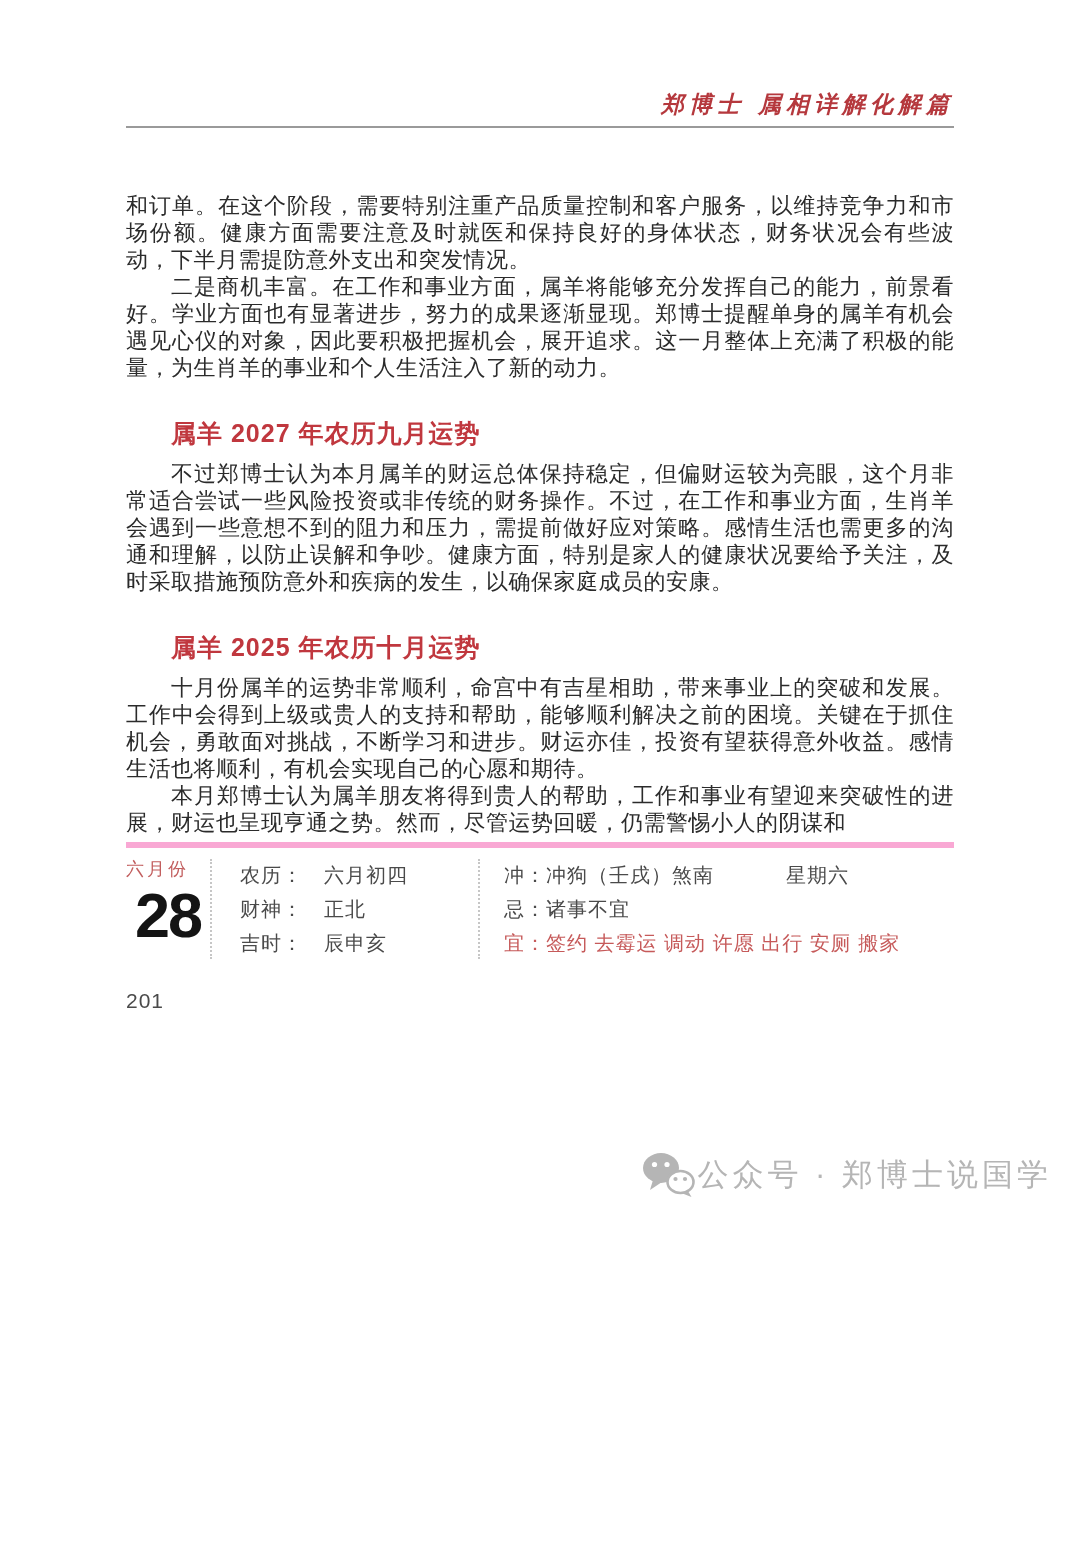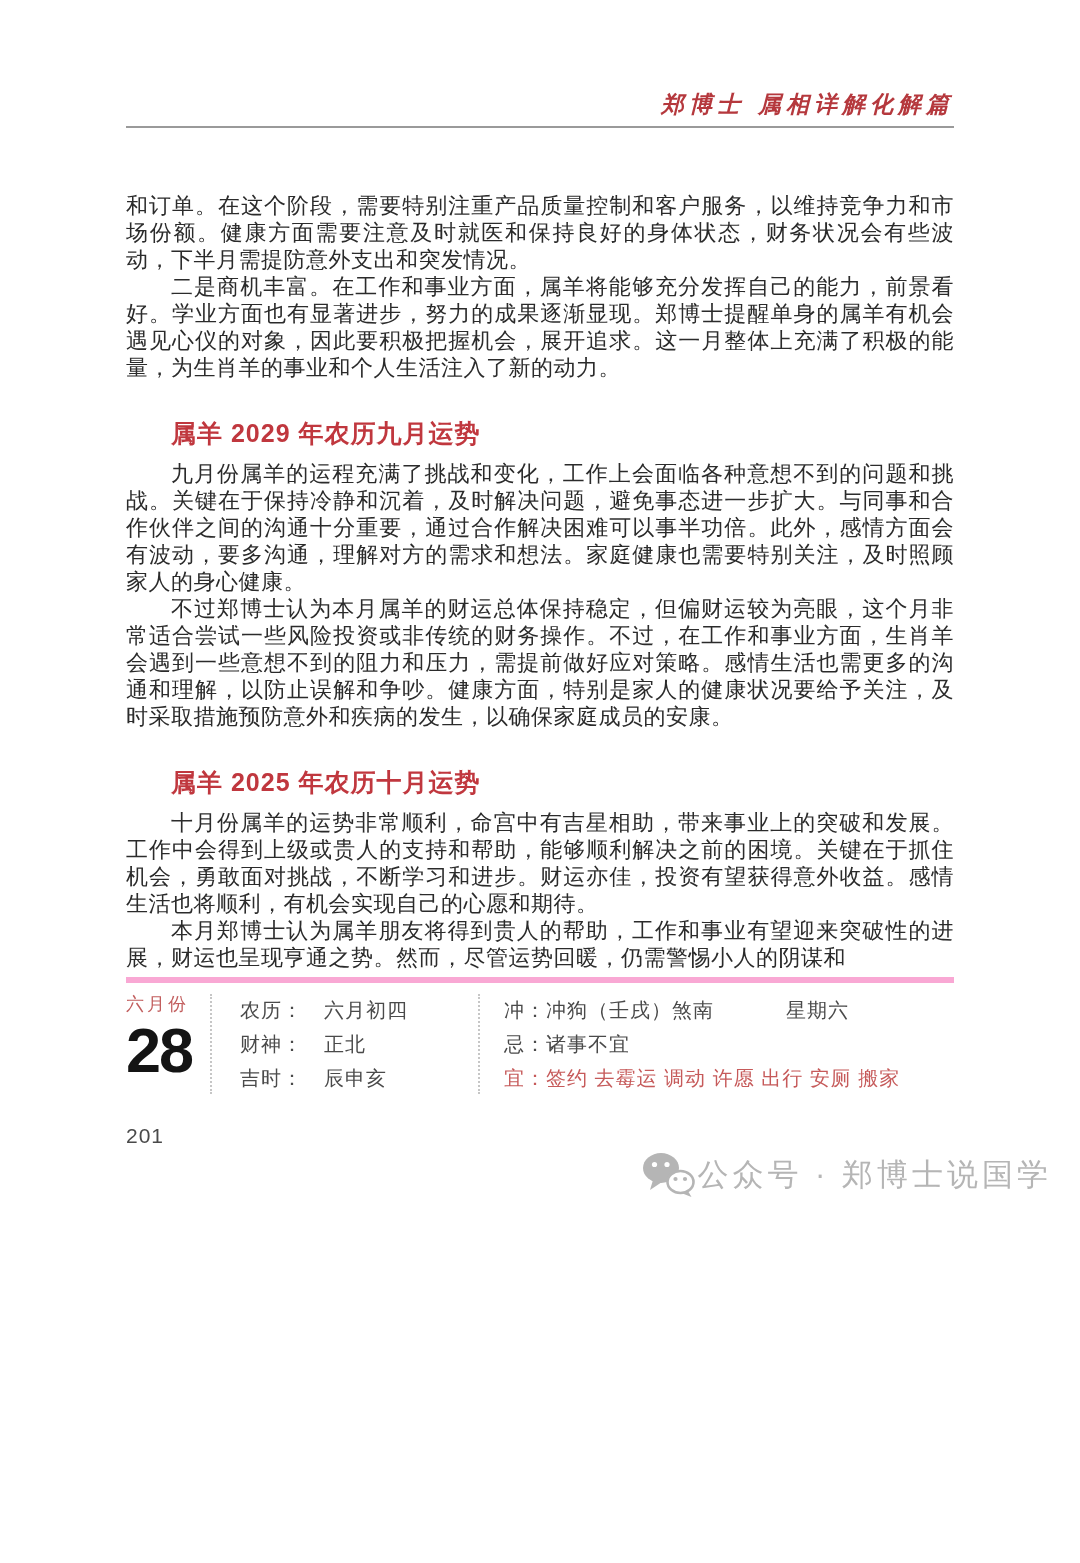--- a/index.html
+++ b/index.html
@@ -64,20 +64,21 @@
     line-height:24px;
     letter-spacing:3px;
   }
   .cal-day{
     margin-top:0;
     font-size:63px;
     line-height:68px;
     font-weight:700;
     color:#141414;
     letter-spacing:-2px;
+    text-align:center;
   }
   .cal-sep{flex:none;border-left:2px dotted #c6c6c6;margin:2px 0;}
   .cal-mid{flex:none;width:238px;padding-left:28px;padding-top:1px;}
   .cal-row{font-size:20px;line-height:34px;color:#4a4a4a;letter-spacing:1px;white-space:nowrap;}
   .cal-label{display:inline-block;width:84px;}
   .cal-right{flex:1;padding-left:24px;padding-top:1px;position:relative;}
   .cal-weekday{position:absolute;left:306px;top:1px;font-size:20px;line-height:34px;color:#4a4a4a;letter-spacing:1px;}
   .cal-row.yi-row{color:#c65a5a;}
 
   
@@ -106,22 +107,21 @@
   <div class="inner">
 
     <div class="doc-header">
       <div class="doc-title">郑博士 属相详解化解篇</div>
       <div class="header-rule"></div>
     </div>
 
     <div class="doc-main">
       <p class="para no-indent">和订单。在这个阶段，需要特别注重产品质量控制和客户服务，以维持竞争力和市场份额。健康方面需要注意及时就医和保持良好的身体状态，财务状况会有些波动，下半月需提防意外支出和突发情况。</p>
       <p class="para">二是商机丰富。在工作和事业方面，属羊将能够充分发挥自己的能力，前景看好。学业方面也有显著进步，努力的成果逐渐显现。郑博士提醒单身的属羊有机会遇见心仪的对象，因此要积极把握机会，展开追求。这一月整体上充满了积极的能量，为生肖羊的事业和个人生活注入了新的动力。</p>
-      <h3 class="section-heading">属羊 2029 年农历九月运势</h3>
-      <p class="para">九月份属羊的运程充满了挑战和变化，工作上会面临各种意想不到的问题和挑战。关键在于保持冷静和沉着，及时解决问题，避免事态进一步扩大。与同事和合作伙伴之间的沟通十分重要，通过合作解决困难可以事半功倍。此外，感情方面会有波动，要多沟通，理解对方的需求和想法。家庭健康也需要特别关注，及时照顾家人的身心健康。</p>
+      <h3 class="section-heading">属羊 2027 年农历九月运势</h3>
       <p class="para">不过郑博士认为本月属羊的财运总体保持稳定，但偏财运较为亮眼，这个月非常适合尝试一些风险投资或非传统的财务操作。不过，在工作和事业方面，生肖羊会遇到一些意想不到的阻力和压力，需提前做好应对策略。感情生活也需更多的沟通和理解，以防止误解和争吵。健康方面，特别是家人的健康状况要给予关注，及时采取措施预防意外和疾病的发生，以确保家庭成员的安康。</p>
       <h3 class="section-heading">属羊 2025 年农历十月运势</h3>
       <p class="para">十月份属羊的运势非常顺利，命宫中有吉星相助，带来事业上的突破和发展。工作中会得到上级或贵人的支持和帮助，能够顺利解决之前的困境。关键在于抓住机会，勇敢面对挑战，不断学习和进步。财运亦佳，投资有望获得意外收益。感情生活也将顺利，有机会实现自己的心愿和期待。</p>
       <p class="para">本月郑博士认为属羊朋友将得到贵人的帮助，工作和事业有望迎来突破性的进展，财运也呈现亨通之势。然而，尽管运势回暖，仍需警惕小人的阴谋和</p>
     </div>
 
     <div class="cal">
       <div class="cal-left">
         <div class="cal-month">六月份</div>
         <div class="cal-day">28</div>

